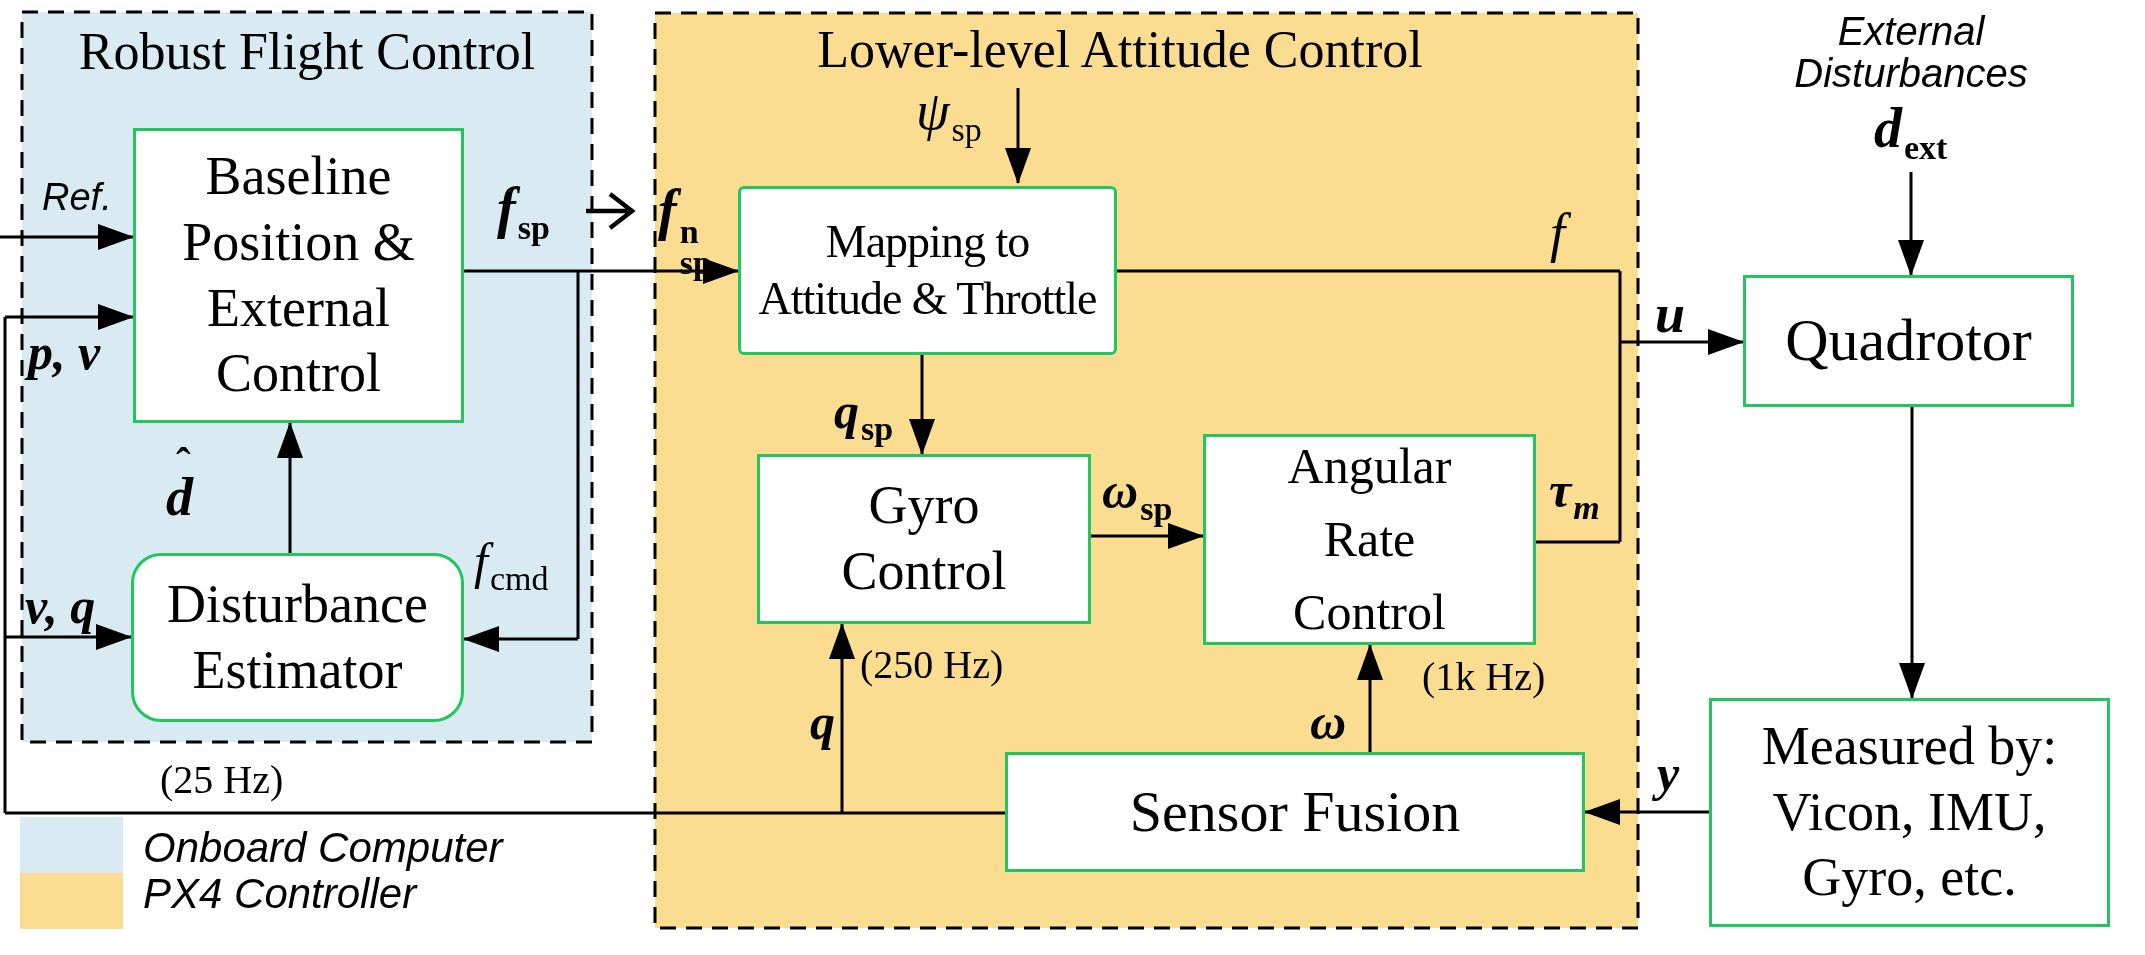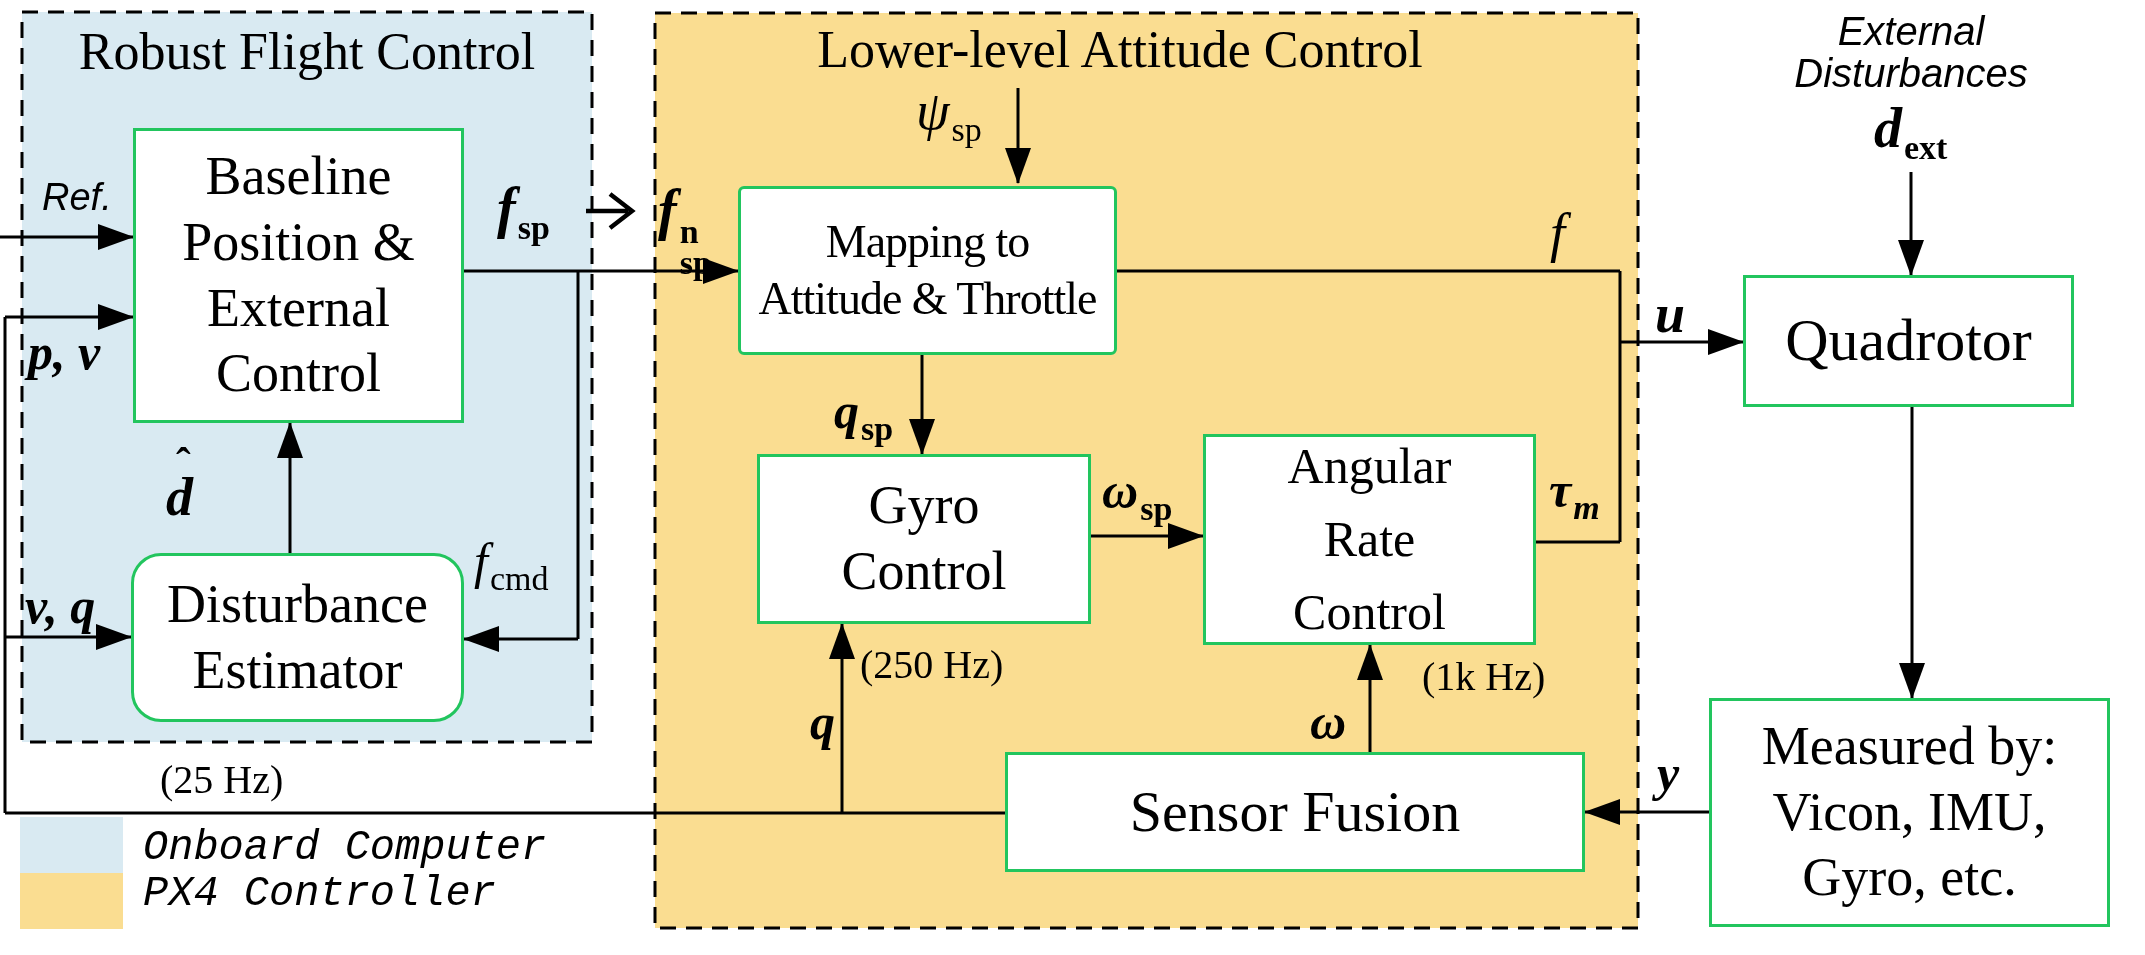--- a/index.html
+++ b/index.html
@@ -22,21 +22,21 @@
   .m-md{font-size:50px;}
   .sub{font-size:34px;font-style:normal;vertical-align:-12px;margin-left:2px;}
   .sub.it{font-style:italic;}
   .supsub{display:inline-flex;flex-direction:column;align-items:flex-start;
           line-height:0.9;margin-left:3px;vertical-align:-14px;}
   .supsub .sup{font-size:34px;font-style:normal;}
   .supsub .ssub{font-size:34px;font-style:normal;}
   .hatwrap{position:relative;display:inline-block;}
   .hat{position:absolute;left:10px;top:-28px;font-size:44px;font-style:normal;font-weight:bold;}
   .legend-swatch{position:absolute;width:103px;height:56px;z-index:3;}
-  .legend-label{position:absolute;font-size:42px;z-index:3;white-space:nowrap;font-family:Liberation Mono, monospace;}
+  .legend-label{position:absolute;font-size:42px;z-index:3;white-space:nowrap;}
   .ext-lbl{position:absolute;font-family:"Liberation Sans", sans-serif;font-style:italic;
            font-size:40px;text-align:center;line-height:1.05;z-index:3;}
 </style>
 </head>
 <body>
 
 <div id="canvas">
 
   <svg width="2145" height="955" viewBox="0 0 2145 955">
     <defs>

